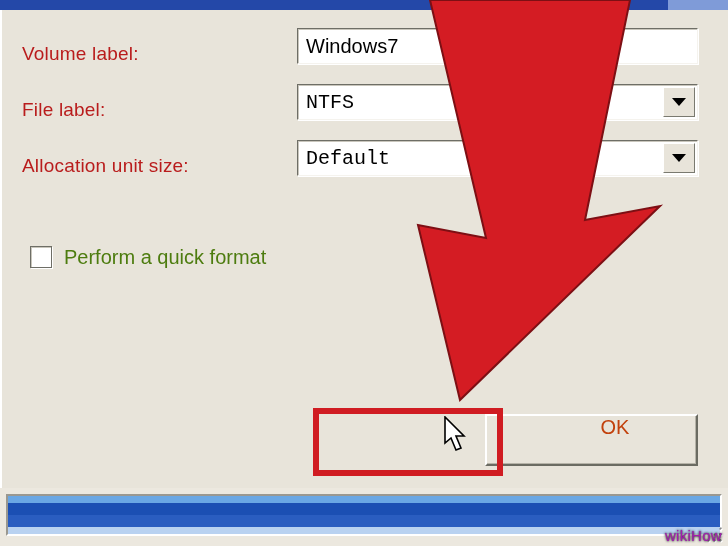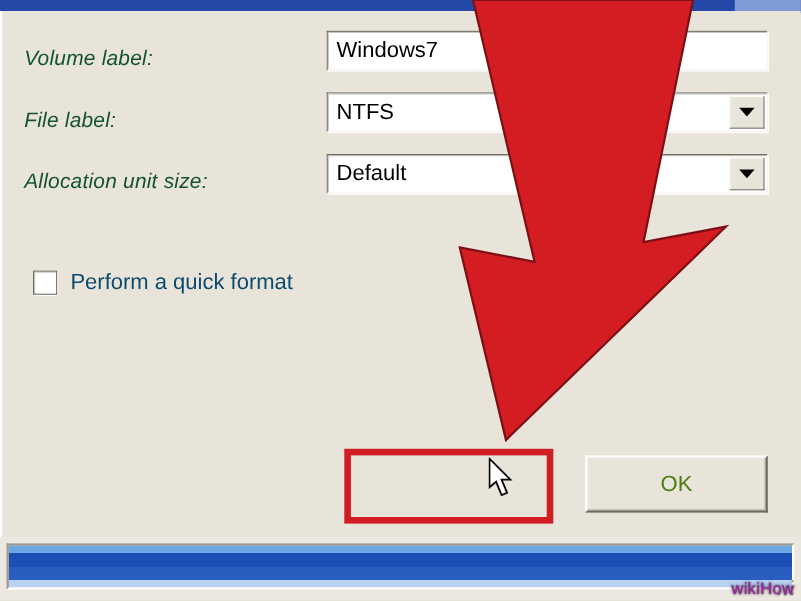--- a/index.html
+++ b/index.html
@@ -38,23 +38,22 @@
   .row {
     position: absolute;
     left: 20px;
     right: 20px;
     height: 40px;
     display: flex;
     align-items: center;
   }
   .row .lbl {
     width: 260px;
-    color: #14532d;
+    color: #b91c1c;
     letter-spacing: 0.2px;
-    font-style: italic;
   }
   .field {
     position: absolute;
     left: 295px;
     right: 30px;
     height: 36px;
     background: #fff;
     border: 1px solid #8a8a80;
     border-top-color: #6e6e66;
     border-left-color: #6e6e66;
@@ -75,20 +74,21 @@
     background: #fff;
     border: 1px solid #8a8a80;
     border-top-color: #6e6e66;
     border-left-color: #6e6e66;
     border-right-color: #f5f3ee;
     border-bottom-color: #f5f3ee;
     box-shadow: inset 1px 1px 0 #c9c6bc, 1px 1px 0 #ffffff;
     box-sizing: border-box;
     display: flex;
     align-items: center;
+    font-family: Liberation Mono, monospace;
   }
   .combo .combo-text {
     flex: 1;
     padding: 4px 8px;
     font-size: 20px;
   }
   .combo .combo-btn {
     width: 30px;
     align-self: stretch;
     margin: 2px;
@@ -116,44 +116,44 @@
   .chkbox {
     width: 20px;
     height: 20px;
     background: #fff;
     border: 1px solid #6e6e66;
     box-shadow: inset 1px 1px 0 #c9c6bc, 1px 1px 0 #ffffff;
     margin-right: 12px;
     flex: 0 0 auto;
   }
   .chk-label {
-    color: #0c4a6e;
+    color: #4d7c0f;
     font-size: 20px;
   }
   .btnbar {
     position: absolute;
     bottom: 22px;
     right: 30px;
     display: flex;
   }
   .btn {
     width: 162px;
     height: 48px;
     background: #e8e4da;
     border: 2px solid #fff;
     border-right-color: #6b6b62;
     border-bottom-color: #6b6b62;
     box-shadow: inset -1px -1px 0 #b6b3a8;
     margin-left: 28px;
     display: flex;
-    align-items: center;
     justify-content: center;
     font-size: 20px;
-    color: #4d7c0f;
+    color: #c2410c;
     position: relative;
+    padding-left: 47px;
   }
   .highlight-box {
     position: absolute;
     border: 6px solid #d01c22;
     box-sizing: border-box;
     pointer-events: none;
   }
   .statusstrip {
     position: absolute;
     left: 0; right: 0;

